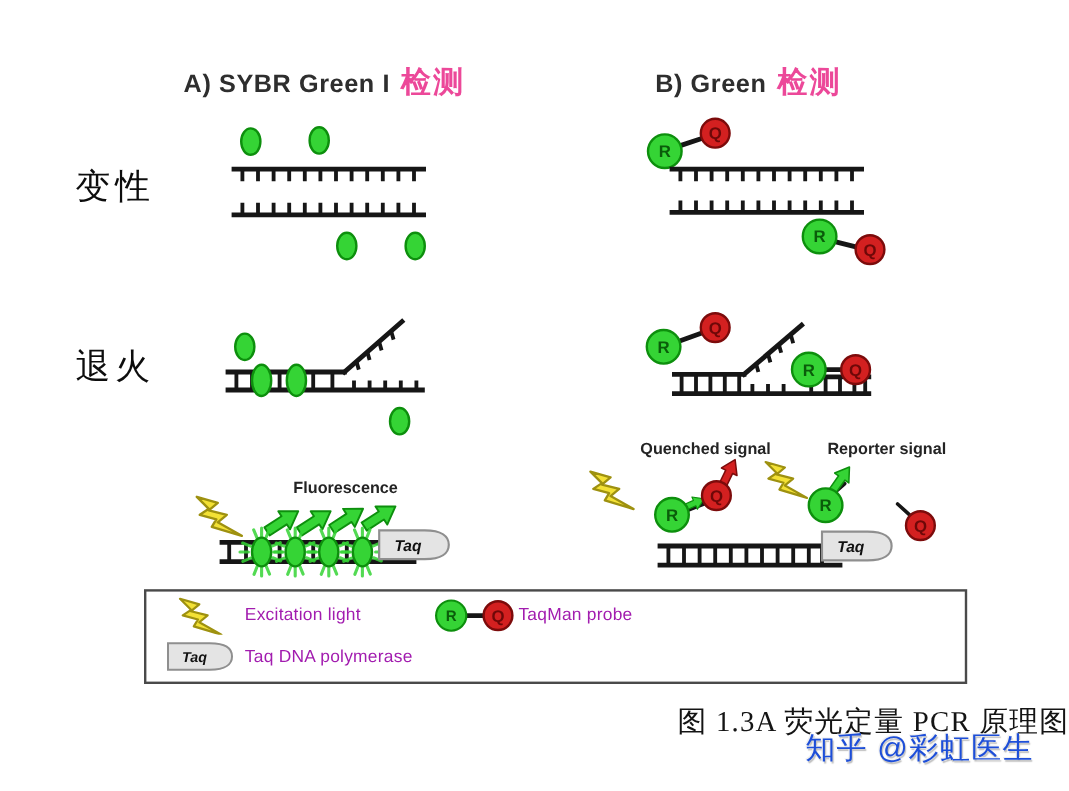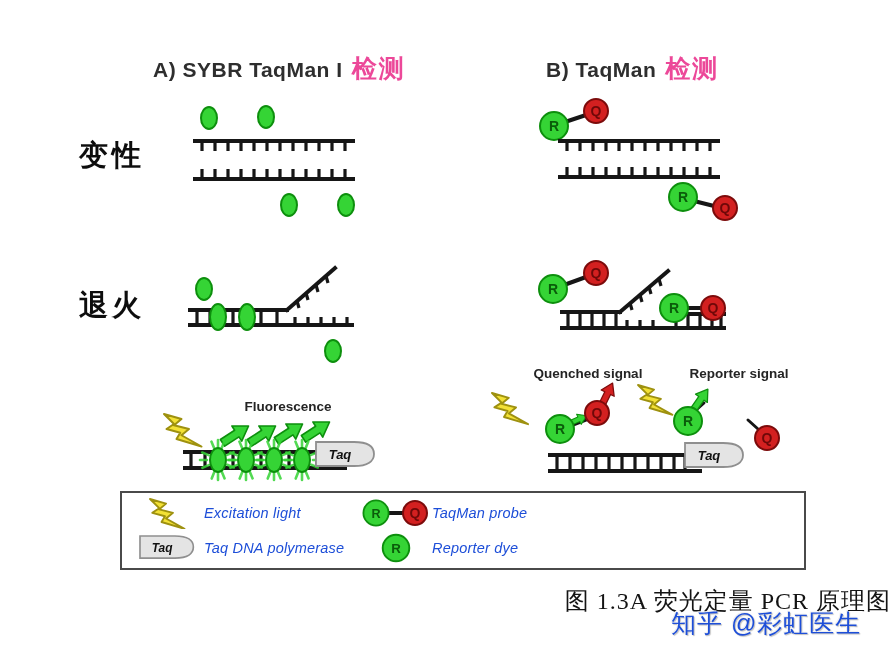--- a/index.html
+++ b/index.html
@@ -8,21 +8,21 @@
   .abs{position:absolute;}
 
   
   .panel-title{position:absolute;white-space:nowrap;color:#1b1b1b;}
   .t-latin{font-size:21px;font-weight:bold;color:#2e2e2e;letter-spacing:.5px;}
   .t-cjk{font-size:25px;font-weight:bold;color:#ec4899;margin-left:9px;letter-spacing:2px;}
   .title-a{left:153px;top:52px;}
   .title-b{left:546px;top:52px;}
 
   
-  .row-label{position:absolute;left:79px;font-size:29px;font-weight:bold;color:#0d0d0d;letter-spacing:4px;white-space:nowrap;}
+  .row-label{position:absolute;left:63px;font-size:29px;font-weight:normal;color:#0d0d0d;letter-spacing:4px;white-space:nowrap;}
   .rl-den{top:136px;} .rl-ann{top:286px;} .rl-ext{top:430px;}
 
   
   .strand{stroke:#161616;stroke-width:4;fill:none;stroke-linecap:square;}
   .ticks{stroke:#161616;stroke-width:3.2;fill:none;}
   .rungs{stroke:#161616;stroke-width:3.2;fill:none;}
   .linker{stroke:#161616;stroke-width:4;fill:none;stroke-linecap:round;}
   .stub{stroke:#161616;stroke-width:3;fill:none;stroke-linecap:round;}
   .c-green{fill:#35d435;stroke:#0d8f0d;stroke-width:2;}
   .c-red{fill:#d32020;stroke:#7c0b0b;stroke-width:2;}
@@ -35,21 +35,21 @@
   .taq-text{font-family:"Liberation Sans",sans-serif;font-style:italic;font-weight:bold;font-size:13px;fill:#111;text-anchor:middle;}
   .sig-text{font-family:"Liberation Sans",sans-serif;font-weight:bold;font-size:13.5px;fill:#242424;text-anchor:middle;}
   .glow-line{stroke:#35d435;stroke-width:2.6;fill:none;opacity:.85;stroke-linecap:round;}
 
   
   .legend{position:absolute;left:120px;top:491px;width:686px;height:79px;border:2px solid #4a4a4a;
           background:#fff;box-sizing:border-box;display:grid;grid-template-columns:228px 240px 1fr;
           grid-template-rows:1fr 1fr;grid-auto-flow:column;padding:3px 6px 3px 10px;}
   .legend-item{display:flex;align-items:center;}
   .legend-icon{width:72px;flex:none;display:flex;justify-content:center;align-items:center;}
-  .legend-label{font-size:14.5px;color:#1d4ed8;letter-spacing:.2px;white-space:nowrap;font-style:italic;}
+  .legend-label{font-size:14.5px;color:#a21caf;letter-spacing:.2px;white-space:nowrap;}
 
   
   .caption{position:absolute;left:0;top:585px;width:891px;text-align:right;
            font-family:"Liberation Serif","DejaVu Serif",serif;font-size:24px;color:#141414;letter-spacing:1px;}
   .watermark{position:absolute;left:671px;top:607px;font-size:25px;font-weight:500;color:#1d4ed8;
              text-shadow:-1px -1px 0 #f0f0f0,1px 1px 1px #bcbcbc;white-space:nowrap;letter-spacing:1px;}
 </style>
 </head>
 <body>
 
@@ -79,24 +79,24 @@
           <ellipse rx="8" ry="11" class="c-green"></ellipse>
         </g>
       <g id="spark-oval">
         <path class="glow-line" d="M9.3 4.8 L15.8 7.5 M3.9 12 L6.6 18.4 M-3.7 12.1 L-6.3 18.6 M-9.2 5.1 L-15.6 7.8 M-9.3 -4.9 L-15.8 -7.5 M-3.9 -12 L-6.6 -18.4 M3.7 -12.1 L6.3 -18.6 M9.2 -5.1 L15.6 -7.8 M0 -13 L0 -20 M0 13 L0 20 M-11 0 L-18 0 M11 0 L18 0"></path>
         <ellipse rx="8" ry="12" class="c-green"></ellipse>
       </g>
     </defs>
   </svg>
 
   <div class="panel-title title-a">
-    <span class="t-latin">A) SYBR TaqMan I</span><span class="t-cjk">检测</span>
+    <span class="t-latin">A) SYBR Green I</span><span class="t-cjk">检测</span>
   </div>
   <div class="panel-title title-b">
-    <span class="t-latin">B) TaqMan</span><span class="t-cjk">检测</span>
+    <span class="t-latin">B) Green</span><span class="t-cjk">检测</span>
   </div>
 
   <div class="row-label rl-den">变性</div>
   <div class="row-label rl-ann">退火</div>
 
   <svg class="abs" style="left:183px;top:97px" width="190" height="130">
     <use href="#dye-oval" transform="translate(26,21)"></use>
     <use href="#dye-oval" transform="translate(83,20)"></use>
     <path class="strand" d="M12 44 H170"></path>
     <path class="ticks" d="M19 44v10M32 44v10M45 44v10M58 44v10M71 44v10M84 44v10M97 44v10M110 44v10M123 44v10M136 44v10M149 44v10M162 44v10"></path>
@@ -207,26 +207,18 @@
     <div class="legend-item">
       <span class="legend-icon">
         <svg width="68" height="32">
             <path class="linker" d="M14 16 H54"></path>
             <use href="#r-circle" transform="translate(14,16) scale(0.9)"></use>
             <use href="#q-circle" transform="translate(53,16)"></use>
           </svg>
       </span>
       <span class="legend-label">TaqMan probe</span>
     </div>
-    <div class="legend-item">
-      <span class="legend-icon">
-        <svg width="32" height="32">
-            <use href="#r-circle" transform="translate(16,16) scale(0.95)"></use>
-          </svg>
-      </span>
-      <span class="legend-label">Reporter dye</span>
-    </div>
   </div>
 
   <div class="caption">图 1.3A  荧光定量 PCR 原理图</div>
   <div class="watermark">知乎 @彩虹医生</div>
 
 </div>
 
 </body></html>

